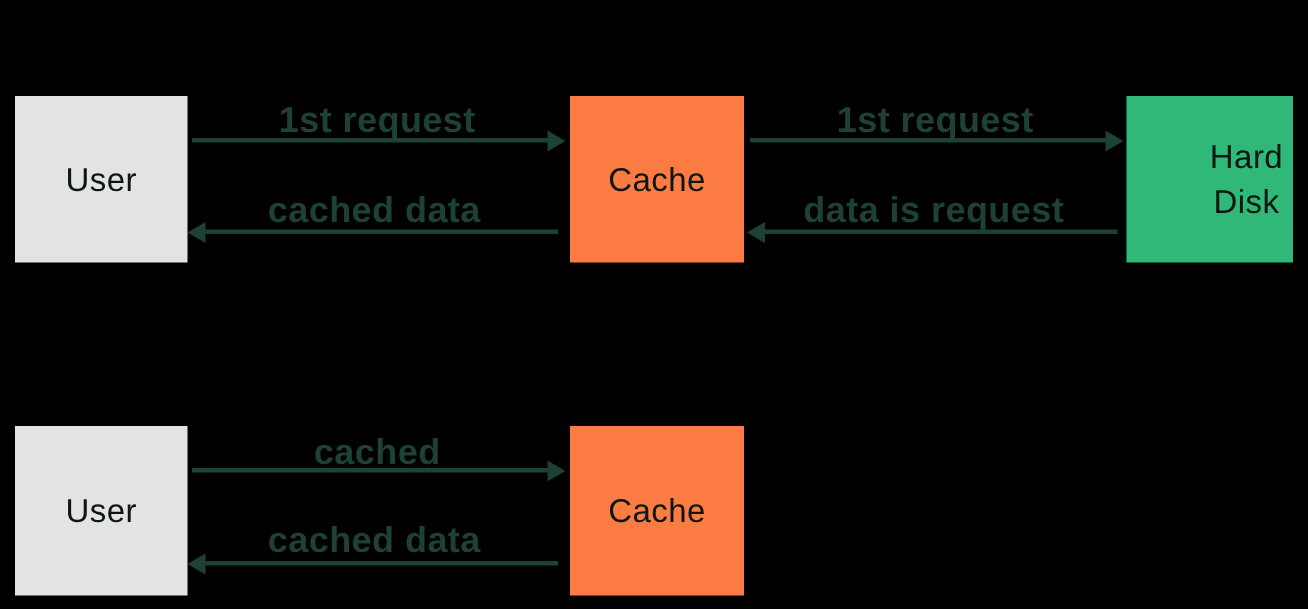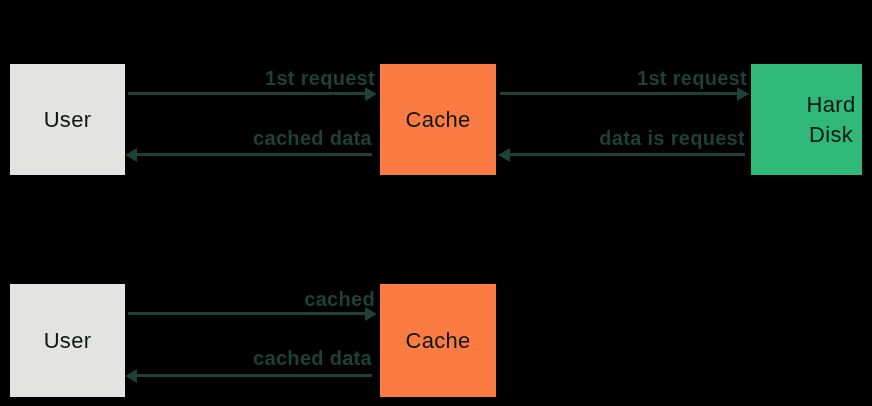--- a/index.html
+++ b/index.html
@@ -42,23 +42,23 @@
   .arrow.dir-left .head{
     left:-2px;
     border-top:7px solid transparent;
     border-bottom:7px solid transparent;
     border-right:12px solid var(--arrow,#1D4037);
   }
   .arrow.dir-left .line{left:8px;}
 
   .arrow-label{
     position:absolute;
-    font-size:20px;font-weight:bold;
+    font-size:24px;font-weight:bold;
     color:var(--label,#1D4037);
-    text-align:right;
+    text-align:center;
     letter-spacing:.3px;
   }
 </style>
 </head>
 <body>
 
 <div id="canvas">
 
   <div>
     <div class="box user" style="left:10px;top:64px;width:115px;height:111px;">

